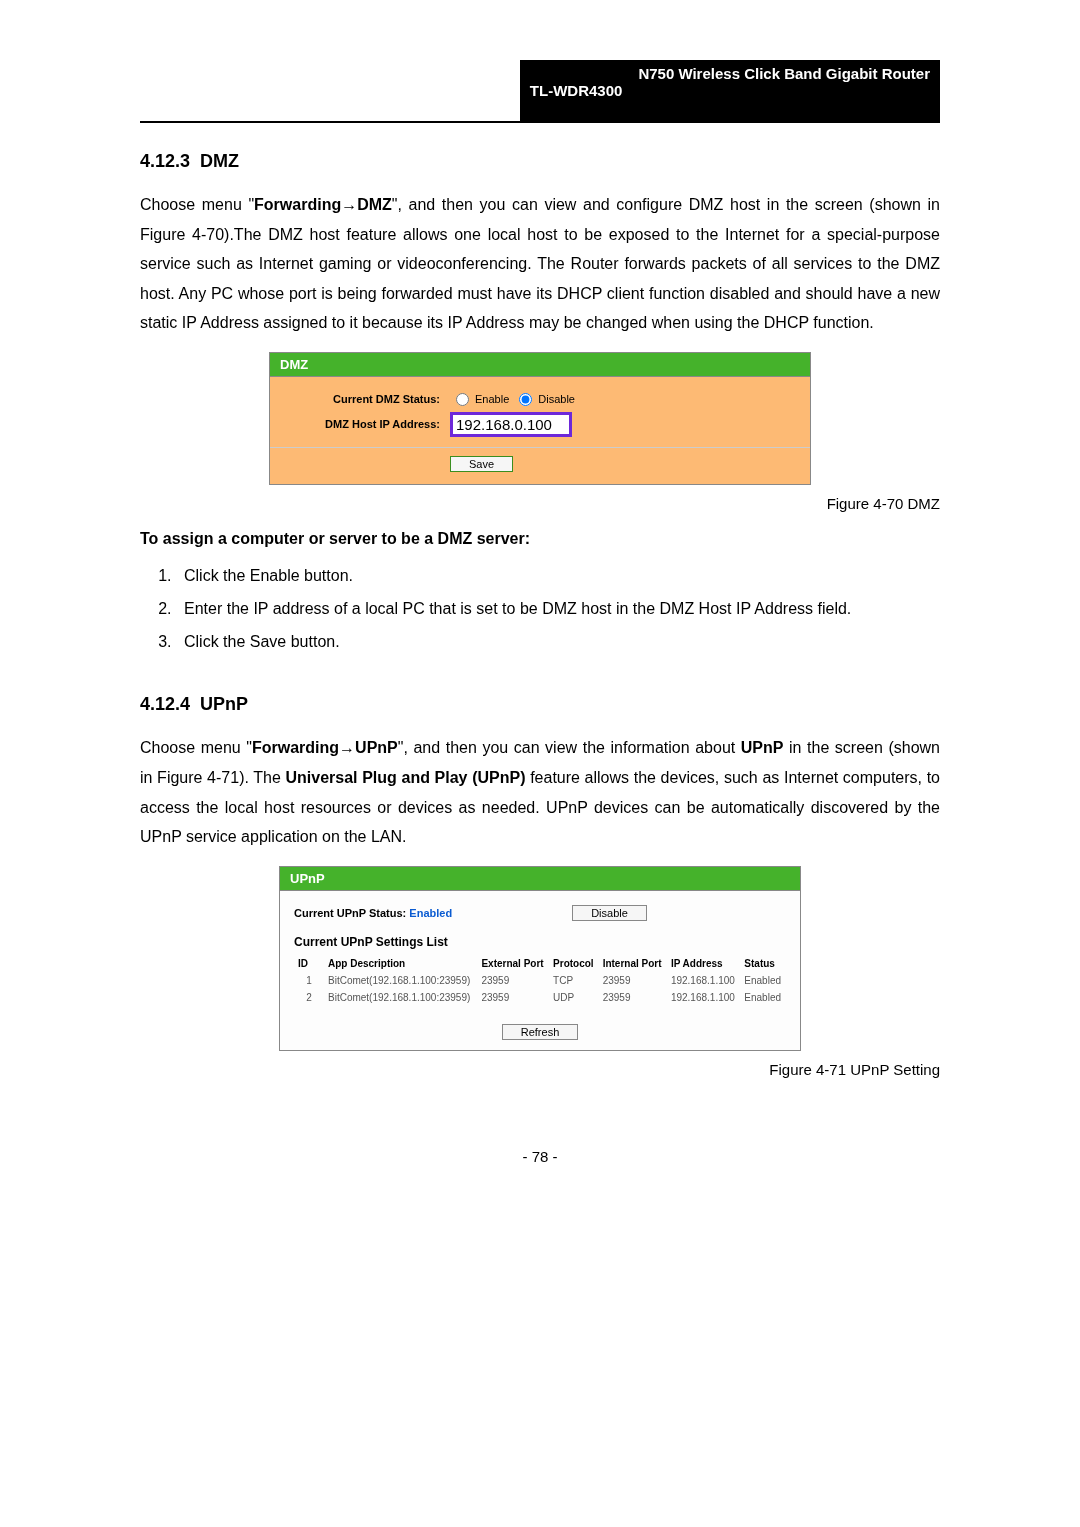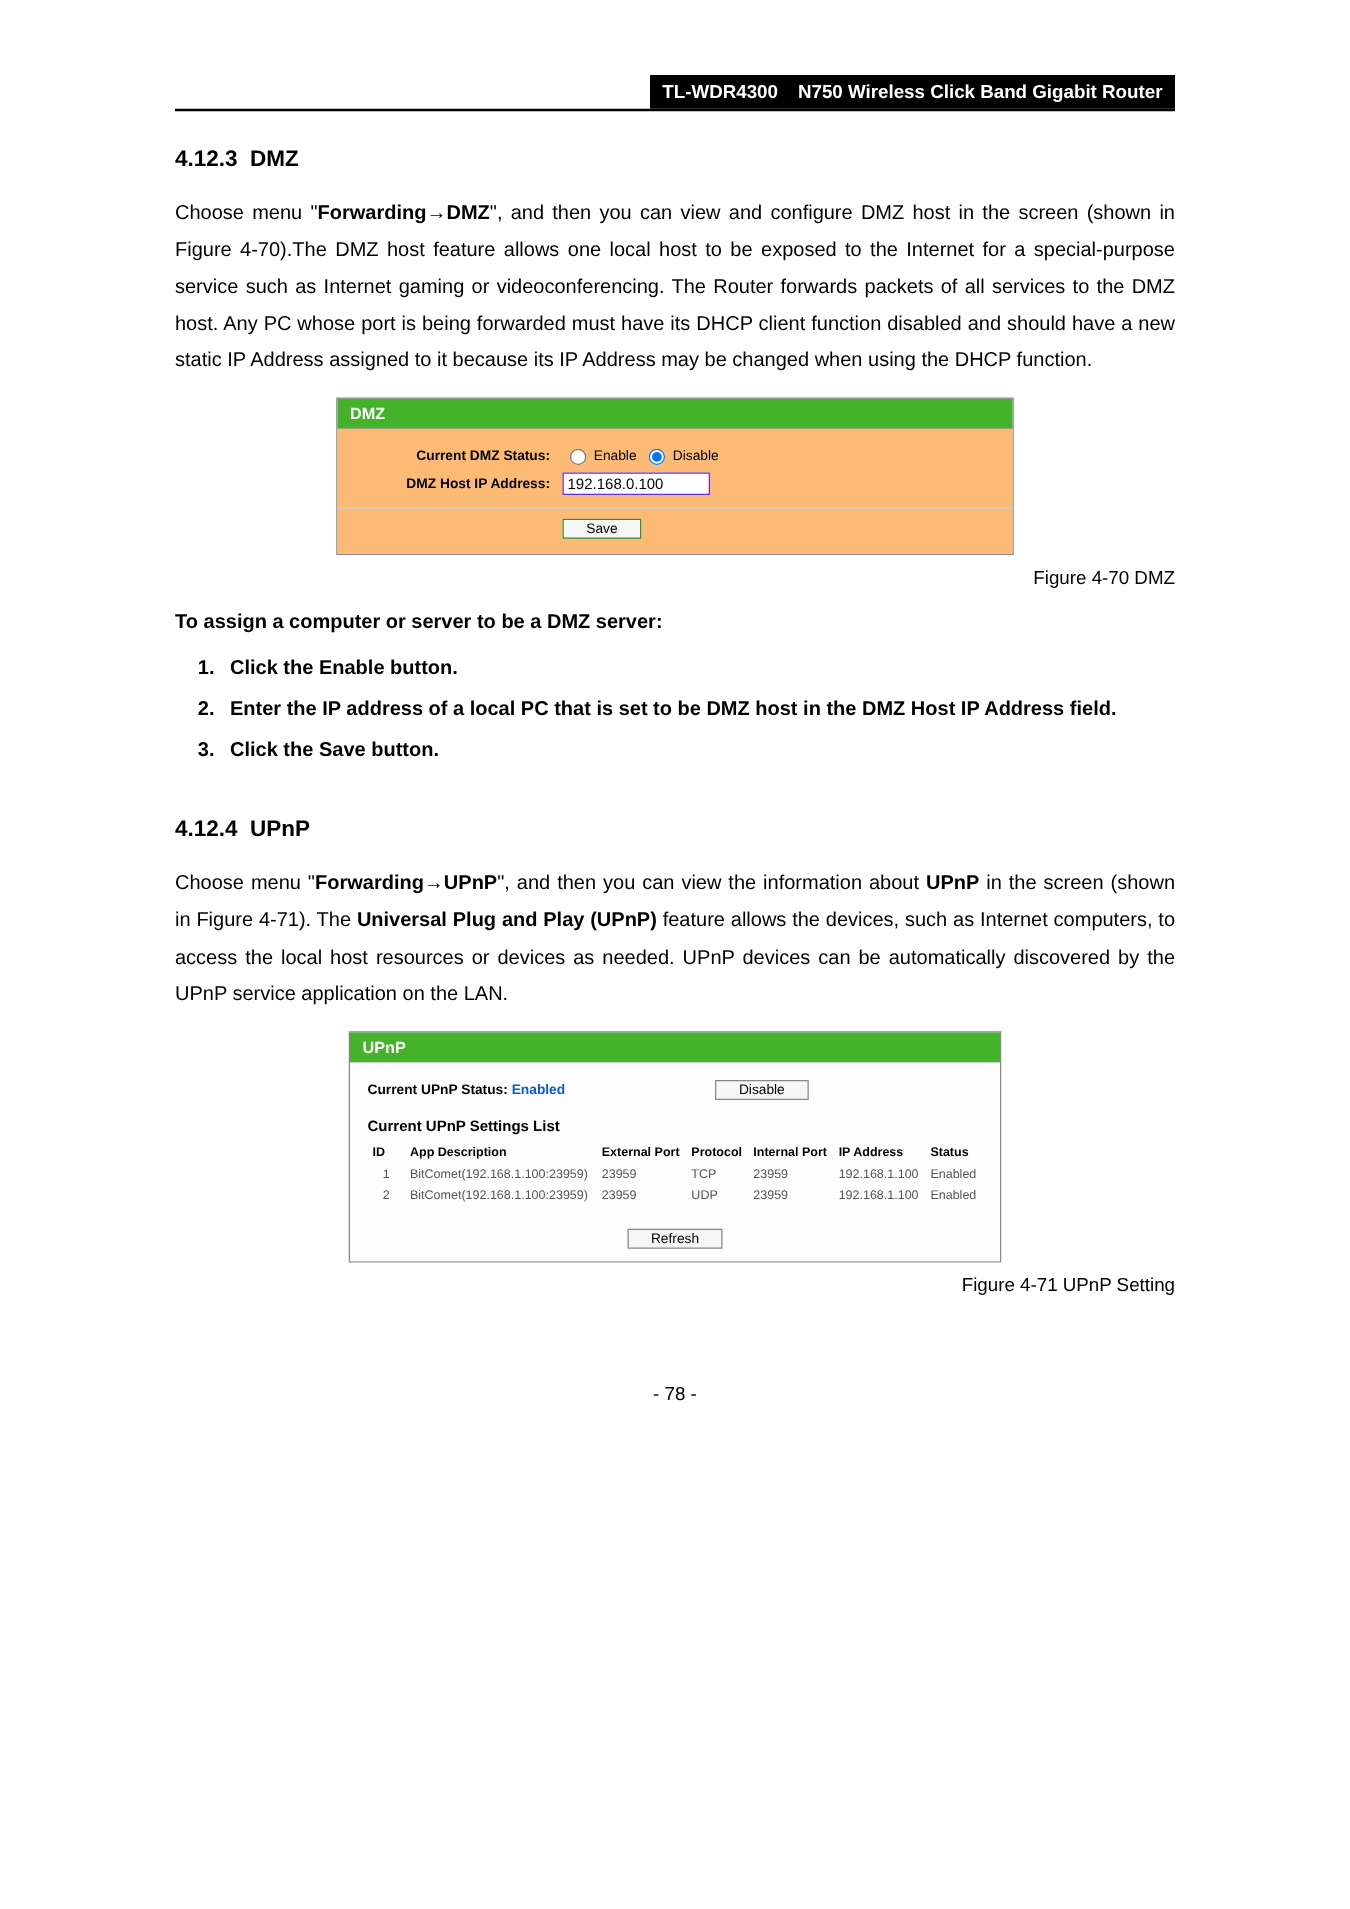--- a/index.html
+++ b/index.html
@@ -21,21 +21,21 @@
     border-bottom: 2.5px solid #000;
     margin-bottom: 28px;
   }
   .header-left {
     flex: 1;
   }
   .model-badge {
     background: #000;
     color: #fff;
     font-weight: bold;
-    padding: 5px 10px;
+    padding: 22px 10px;
     font-size: 15px;
   }
   .product-name {
     background: #000;
     color: #fff;
     font-weight: bold;
     padding: 5px 10px 5px 6px;
     font-size: 15px;
   }
   .section-heading {
@@ -84,24 +84,24 @@
   }
   .dmz-ctrl {
     display: flex;
     align-items: center;
     gap: 4px;
   }
   input[type=radio] {
     margin: 0 2px 0 6px;
   }
   input[type=text].small-input {
-    font-size: 12px;
+    font-size: 15px;
     padding: 1px 3px;
     width: 110px;
-    border: 1px solid #6d28d9;
+    border: 3px solid #6d28d9;
   }
   .divider {
     border-top: 1px solid #ccc;
     margin: 10px -10px 8px -10px;
   }
   .btn {
     display: inline-block;
     font-size: 11px;
     padding: 1px 18px;
     border: 1px solid #888;
@@ -121,21 +121,20 @@
   .bold-line {
     font-weight: bold;
     font-size: 16px;
     margin: 8px 0 14px 0;
   }
   ol.steps {
     font-size: 16px;
     line-height: 1.8;
     padding-left: 36px;
     margin: 4px 0 38px 0;
-    font-weight: bold;
   }
   ol.steps li { padding-left: 8px; margin-bottom: 4px; text-align: justify; }
   .upnp-figure {
     width: 520px;
     margin: 10px auto 6px auto;
     border: 1px solid #888;
   }
   .upnp-body {
     padding: 14px 14px 10px 14px;
     font-size: 11px;

